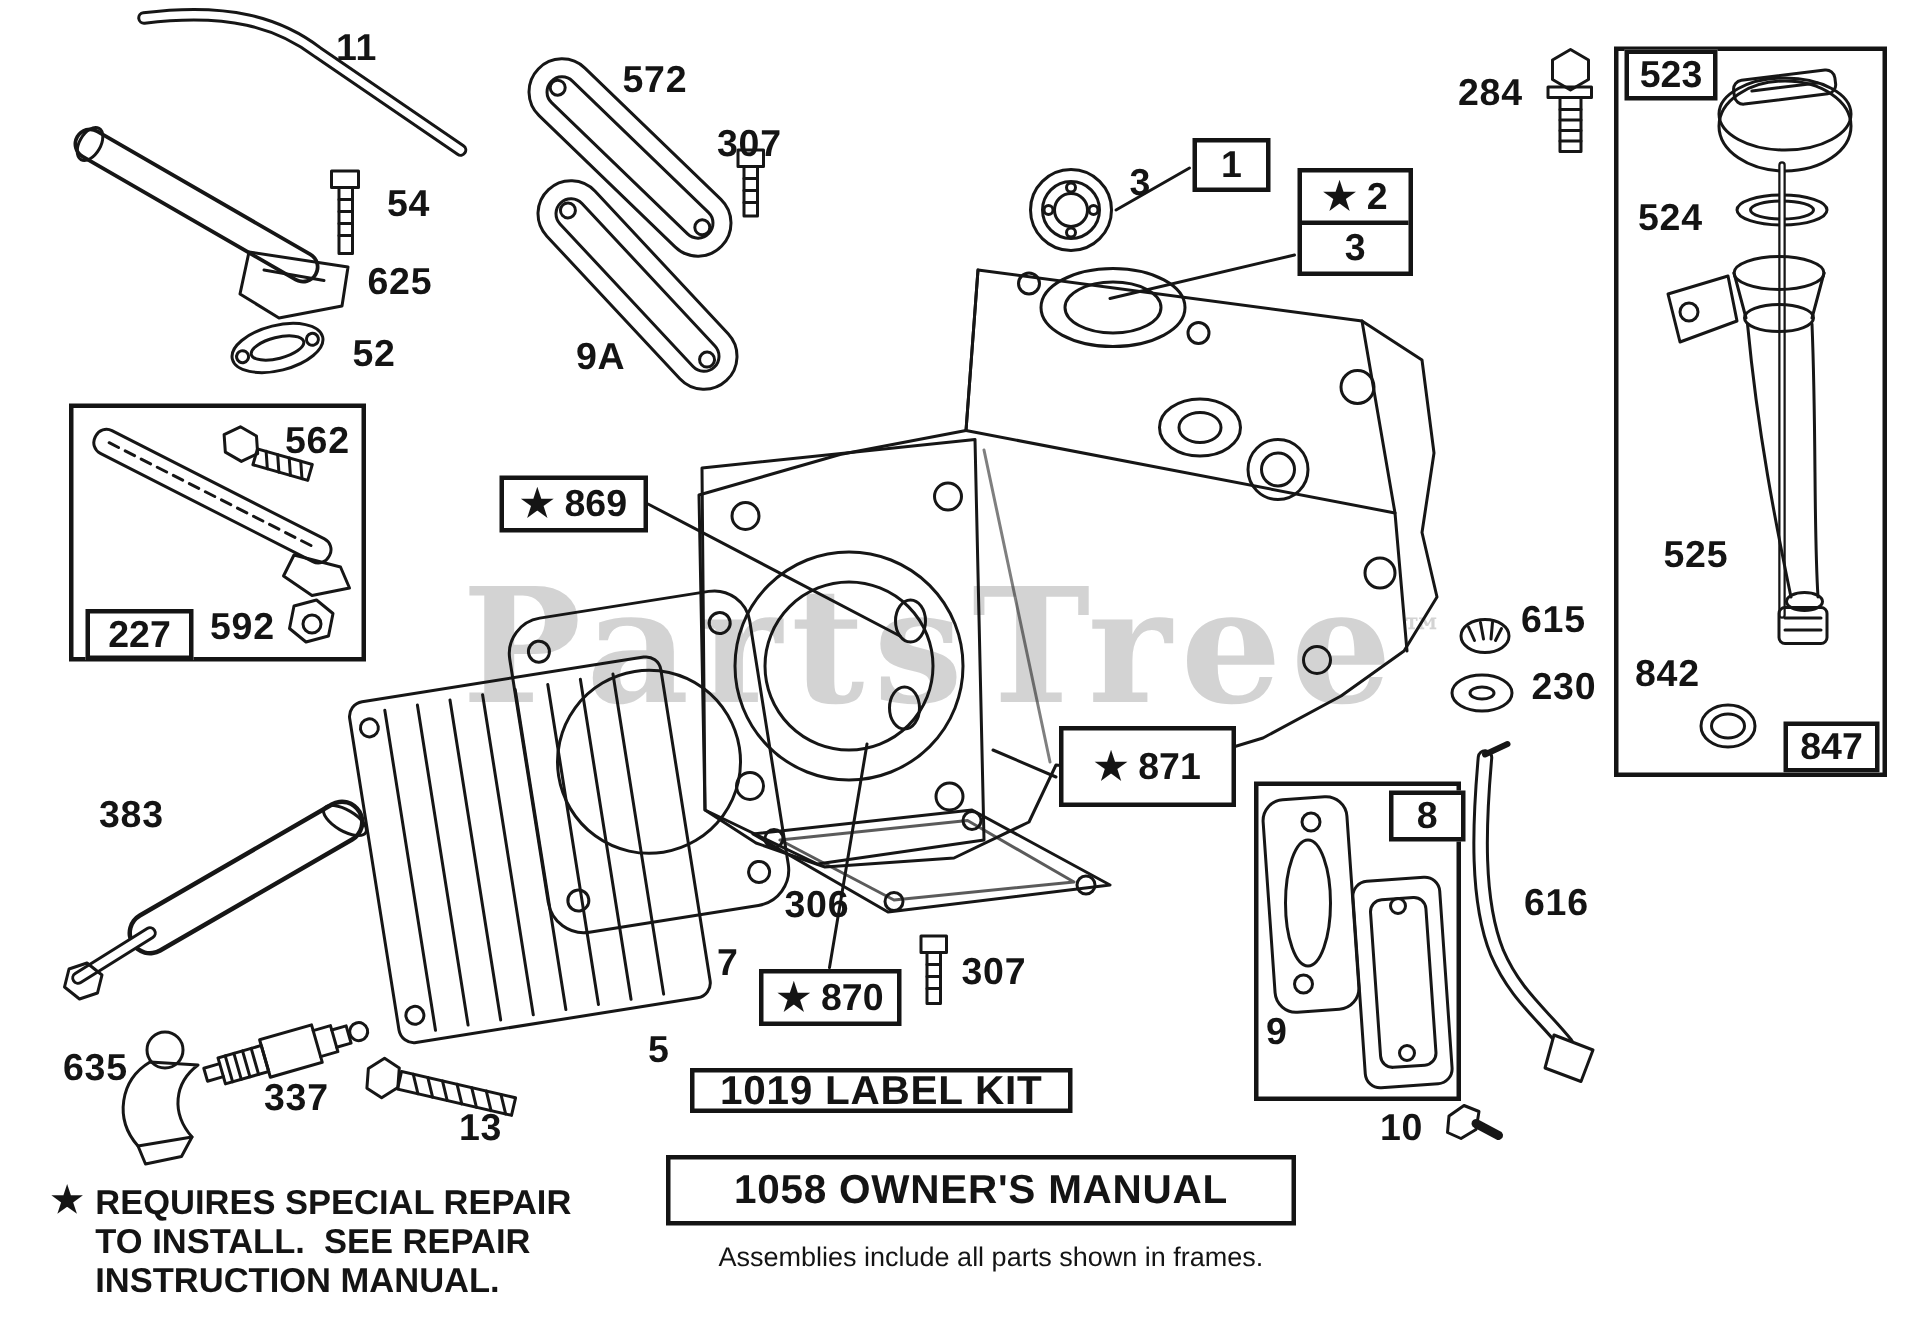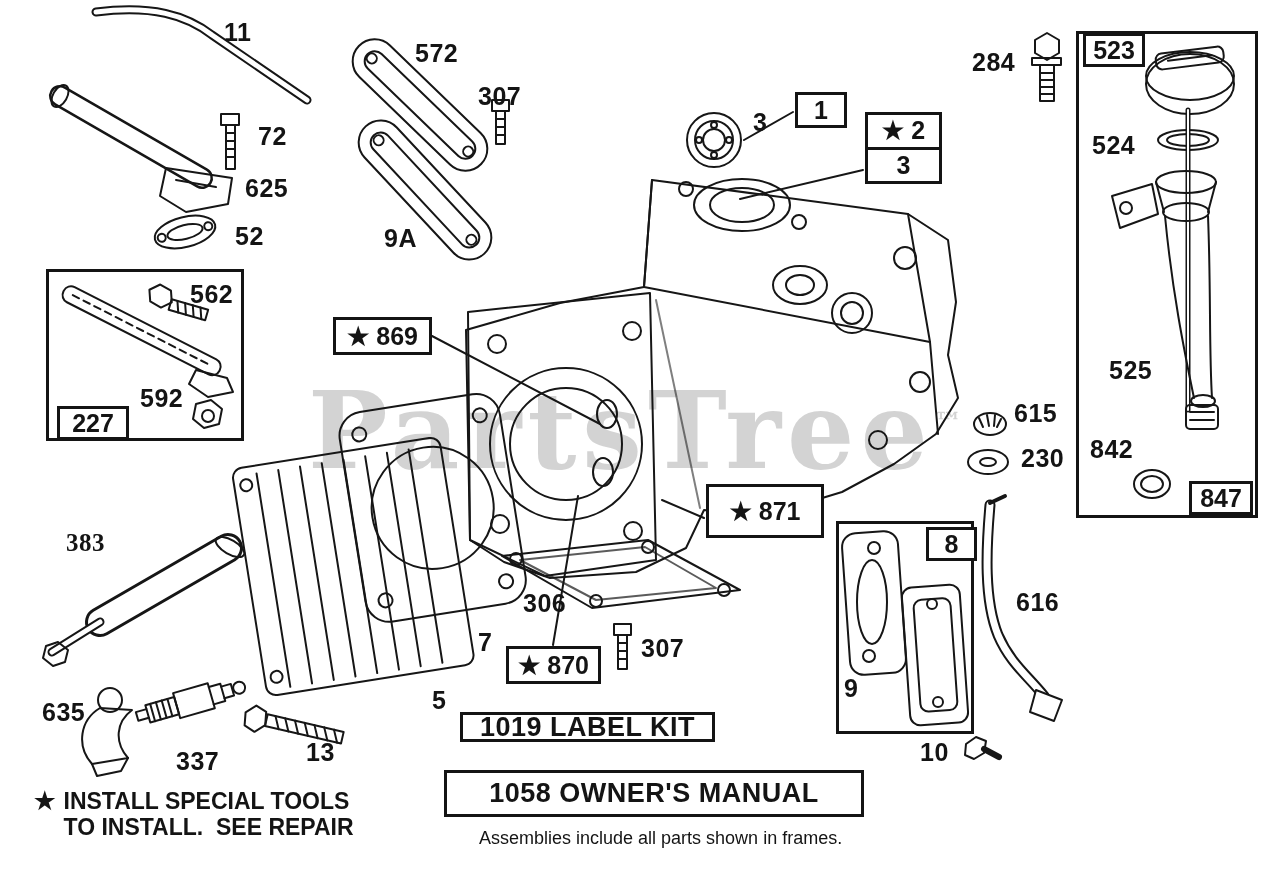--- a/index.html
+++ b/index.html
@@ -345,48 +345,49 @@
 <div class="boxed-label" style="left:1189px;top:481px;width:64px;height:34px;">847</div>
 <div class="boxed-label" style="left:57px;top:406px;width:72px;height:34px;">227</div>
 <div class="boxed-label" style="left:333px;top:317px;width:99px;height:38px;">★ 869</div>
 <div class="boxed-label" style="left:706px;top:484px;width:118px;height:54px;">★ 871</div>
 <div class="boxed-label" style="left:506px;top:646px;width:95px;height:38px;">★ 870</div>
 <div class="boxed-label" style="left:926px;top:527px;width:51px;height:34px;">8</div>
 <div class="boxed-label big" style="left:460px;top:712px;width:255px;height:30px;">1019 LABEL KIT</div>
 <div class="boxed-label big" style="left:444px;top:770px;width:420px;height:47px;">1058 OWNER'S MANUAL</div>
 
 <div class="plain-label" style="left:224px;top:18px;">11</div>
-<div class="plain-label" style="left:258px;top:122px;">72</div>
+<div class="plain-label" style="left:258px;top:122px;">54</div>
 <div class="plain-label" style="left:245px;top:174px;">625</div>
 <div class="plain-label" style="left:235px;top:222px;">52</div>
 <div class="plain-label" style="left:415px;top:39px;">572</div>
 <div class="plain-label" style="left:478px;top:82px;">307</div>
 <div class="plain-label" style="left:384px;top:224px;">9A</div>
 <div class="plain-label" style="left:190px;top:280px;">562</div>
-<div class="plain-label" style="left:140px;top:384px;">592</div>
+<div class="plain-label" style="left:140px;top:404px;">592</div>
 <div class="plain-label" style="left:753px;top:108px;">3</div>
 <div class="plain-label" style="left:972px;top:48px;">284</div>
 <div class="plain-label" style="left:1092px;top:131px;">524</div>
 <div class="plain-label" style="left:1109px;top:356px;">525</div>
 <div class="plain-label" style="left:1090px;top:435px;">842</div>
 <div class="plain-label" style="left:1014px;top:399px;">615</div>
 <div class="plain-label" style="left:1021px;top:444px;">230</div>
 <div class="plain-label" style="left:523px;top:589px;">306</div>
 <div class="plain-label" style="left:478px;top:628px;">7</div>
 <div class="plain-label" style="left:641px;top:634px;">307</div>
-<div class="plain-label" style="left:66px;top:529px;font-family:Liberation Serif, serif;">383</div>
+<div class="plain-label" style="left:66px;top:529px;">383</div>
 <div class="plain-label" style="left:432px;top:686px;">5</div>
 <div class="plain-label" style="left:42px;top:698px;">635</div>
-<div class="plain-label" style="left:176px;top:718px;margin-top:29px;">337</div>
+<div class="plain-label" style="left:176px;top:718px;">337</div>
 <div class="plain-label" style="left:306px;top:738px;">13</div>
 <div class="plain-label" style="left:844px;top:674px;">9</div>
 <div class="plain-label" style="left:920px;top:738px;">10</div>
 <div class="plain-label" style="left:1016px;top:588px;">616</div>
 
 <div class="footnote" style="left:34px;top:788px;">
   <span class="fn-star">★</span>
   <div class="fn-lines">
-    <div>INSTALL SPECIAL TOOLS</div>
+    <div>REQUIRES SPECIAL REPAIR</div>
     <div>TO INSTALL.  SEE REPAIR</div>
+    <div>INSTRUCTION MANUAL.</div>
   </div>
 </div>
 
 <div class="assemblies-note" style="left:479px;top:822px;width:478px;">Assemblies include all parts shown in frames.</div>
 
 </body></html>

